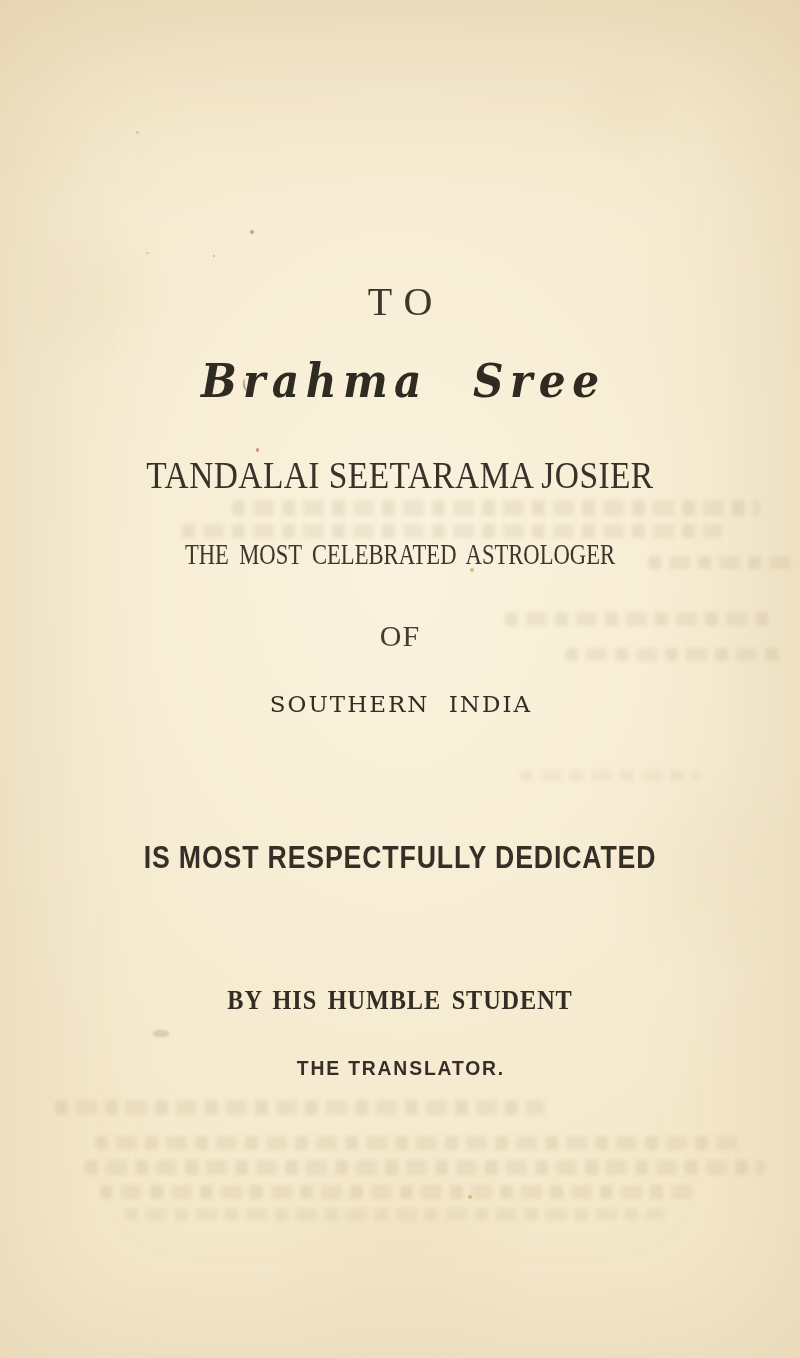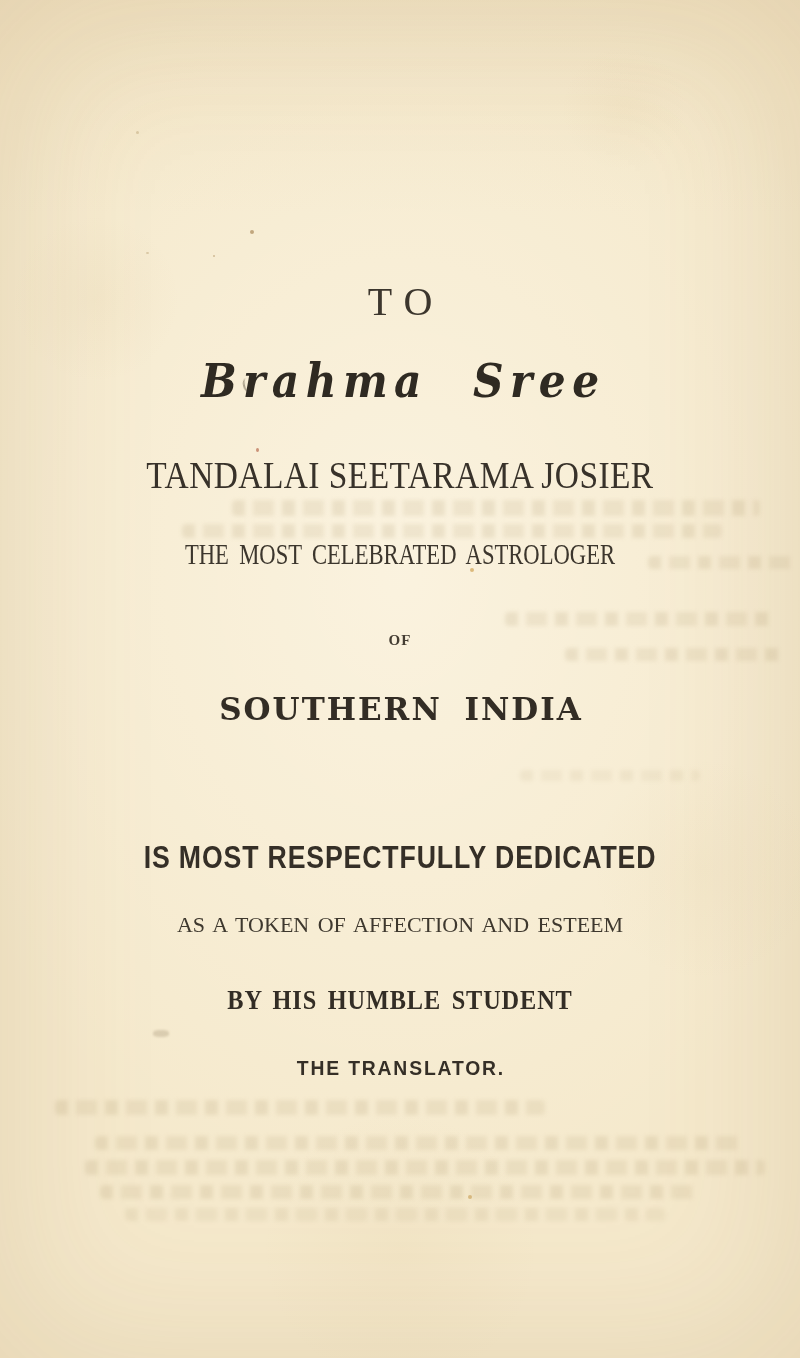--- a/index.html
+++ b/index.html
@@ -42,22 +42,22 @@
   .l-honorific{
     top:354px; font-size:46px;
     font-family:"DejaVu Serif", serif; font-style:italic; font-weight:bold;
     letter-spacing:7px; word-spacing:26px; text-indent:7px; color:#2f2a22;
     transform:scaleX(0.92); transform-origin:50% 50%;
   }
   .l-dedicatee{ top:453px; font-size:38px; letter-spacing:0.5px; color:#38322a;
     transform:scaleX(0.88); transform-origin:50% 50%;}
   .l-subtitle{ top:538px; font-size:29px; word-spacing:6px; color:#3c362d;
     transform:scaleX(0.78); transform-origin:50% 50%;}
-  .l-of{ top:632px; font-size:15px; letter-spacing:1px; color:#443d33;font-weight:bold;}
-  .l-region{ top:691px; font-size:31px; font-family:"DejaVu Serif", serif; font-weight:bold;
+  .l-of{ top:619px; font-size:30px; letter-spacing:1px; color:#443d33;}
+  .l-region{ top:691px; font-size:23px; font-family:"DejaVu Serif", serif; font-weight:normal;
     letter-spacing:2px; word-spacing:10px; text-indent:2px; color:#332d25;}
   .l-work{ top:770px; font-size:25px; word-spacing:5px; color:#3c362d;}
   .l-dedication{ top:840px; font-size:31px; font-family:"Liberation Sans", sans-serif;
     font-weight:bold; letter-spacing:1px; color:#352f27;
     transform:scaleX(0.86); transform-origin:50% 50%;}
   .l-token{ top:912px; font-size:22px; word-spacing:3px; color:#3e382e;}
   .l-student{ top:985px; font-size:27px; font-weight:bold; letter-spacing:1px;
     word-spacing:4px; color:#332d25; transform:scaleX(0.9); transform-origin:50% 50%;}
   .l-signature{ top:1056px; font-size:21px; font-family:"Liberation Sans", sans-serif;
     font-weight:bold; letter-spacing:2px; text-indent:2px; color:#352f27;
@@ -114,17 +114,16 @@
 
   <div class="stray-mark"></div>
 
   <div class="line l-kicker">TO</div>
   <div class="line l-honorific">Brahma Sree</div>
   <div class="line l-dedicatee">TANDALAI SEETARAMA JOSIER</div>
   <div class="line l-subtitle">THE MOST CELEBRATED ASTROLOGER</div>
   <div class="line l-of">OF</div>
   <div class="line l-region">SOUTHERN INDIA</div>
   <div class="line l-dedication">IS MOST RESPECTFULLY DEDICATED</div>
-  <div class="line l-token">AS A TOKEN OF AFFECTION AND ESTEEM</div>
   <div class="line l-student">BY HIS HUMBLE STUDENT</div>
   <div class="line l-signature">THE TRANSLATOR.</div>
 
 </div>
 
 </body></html>

